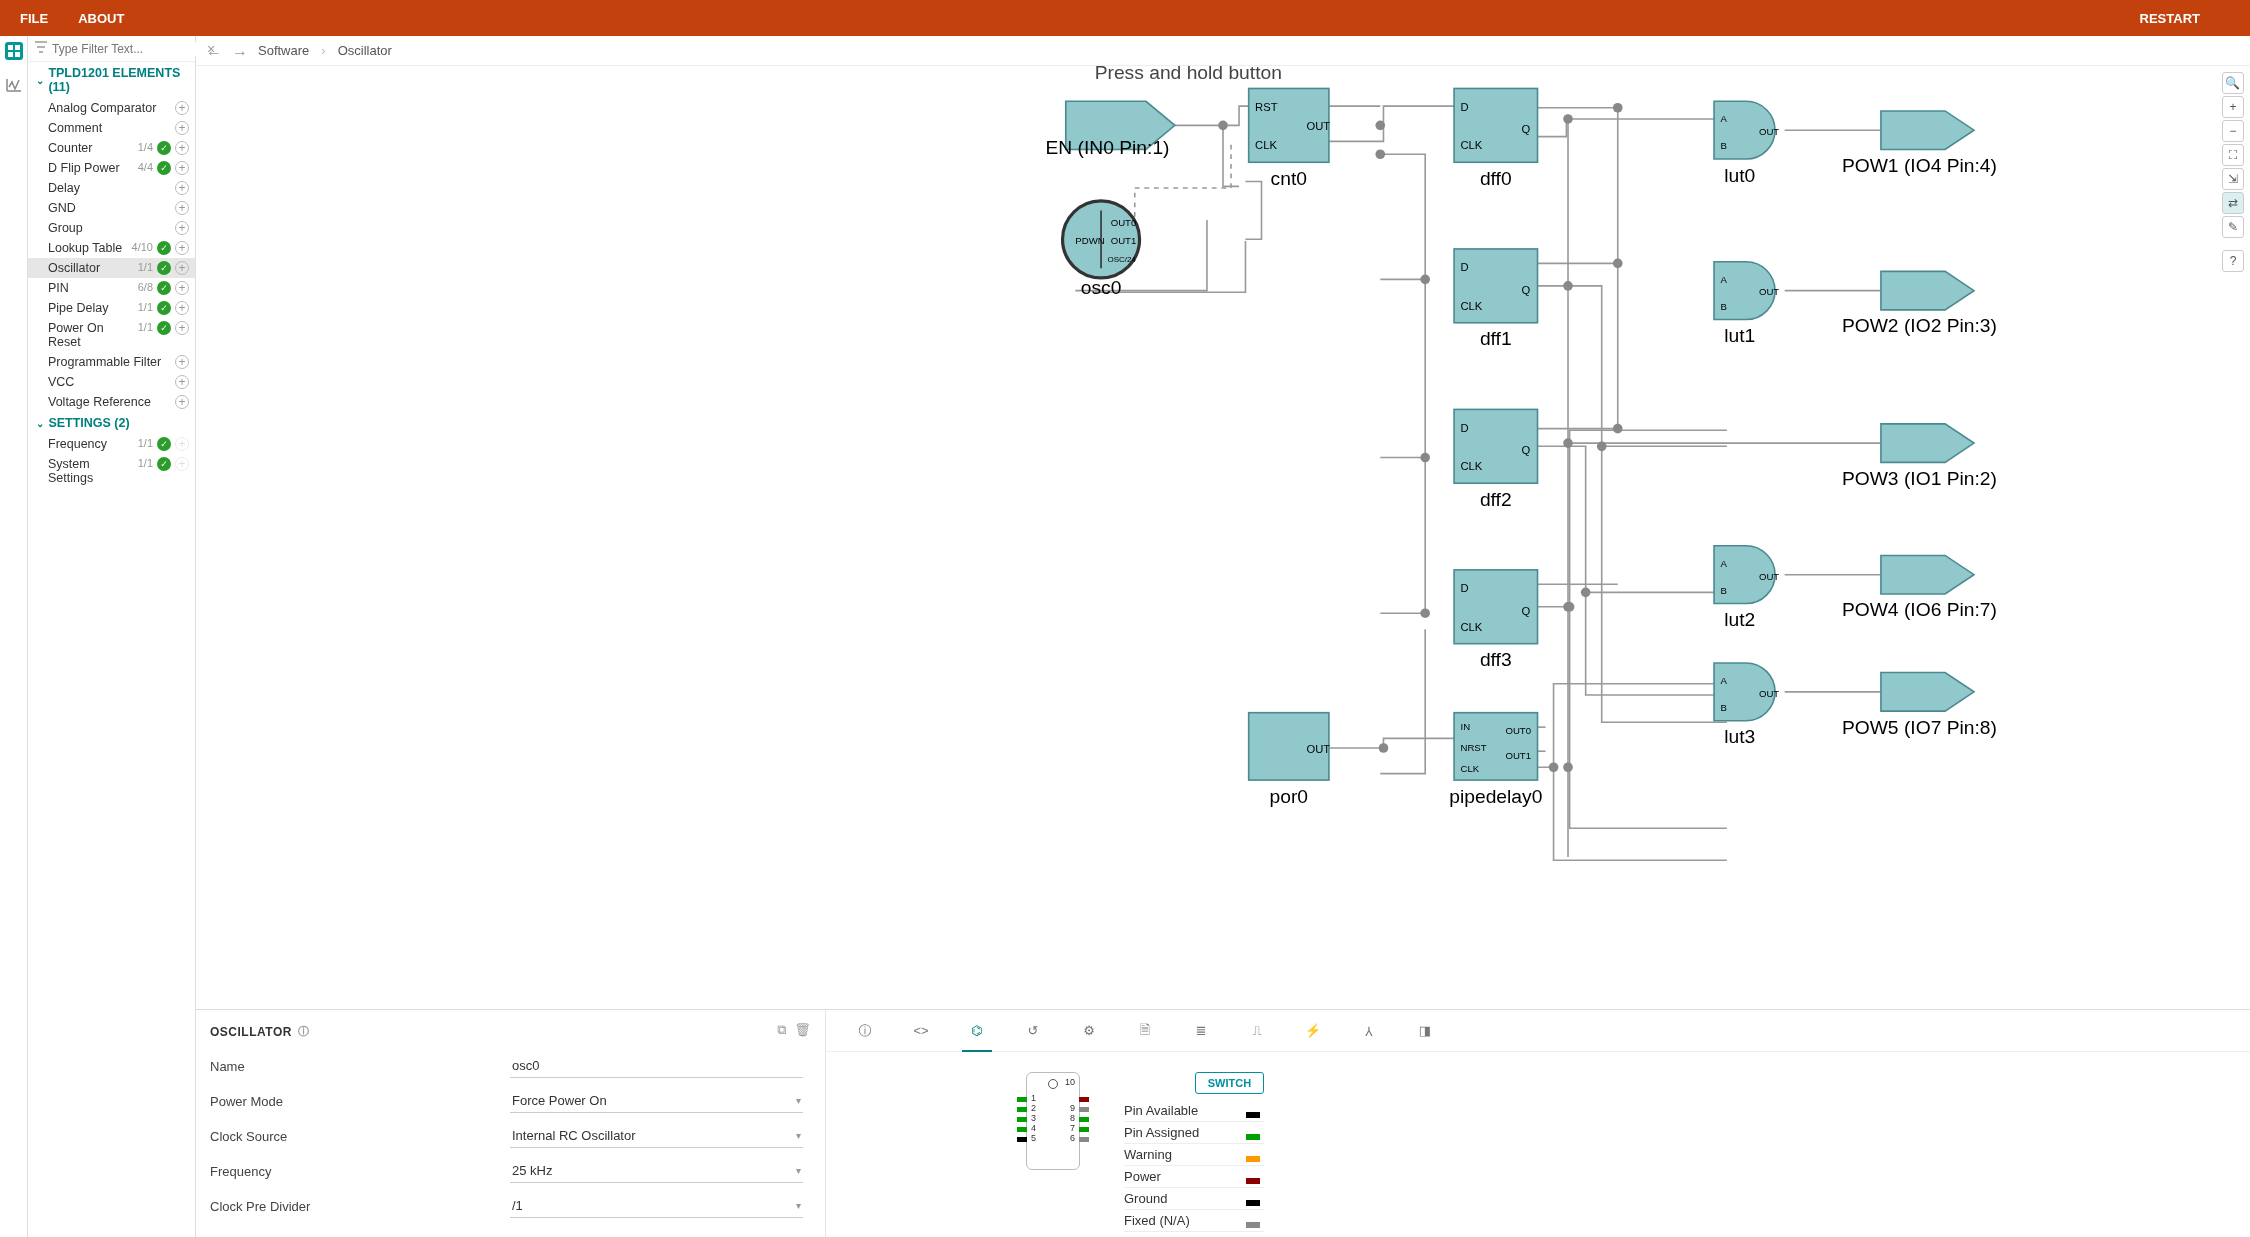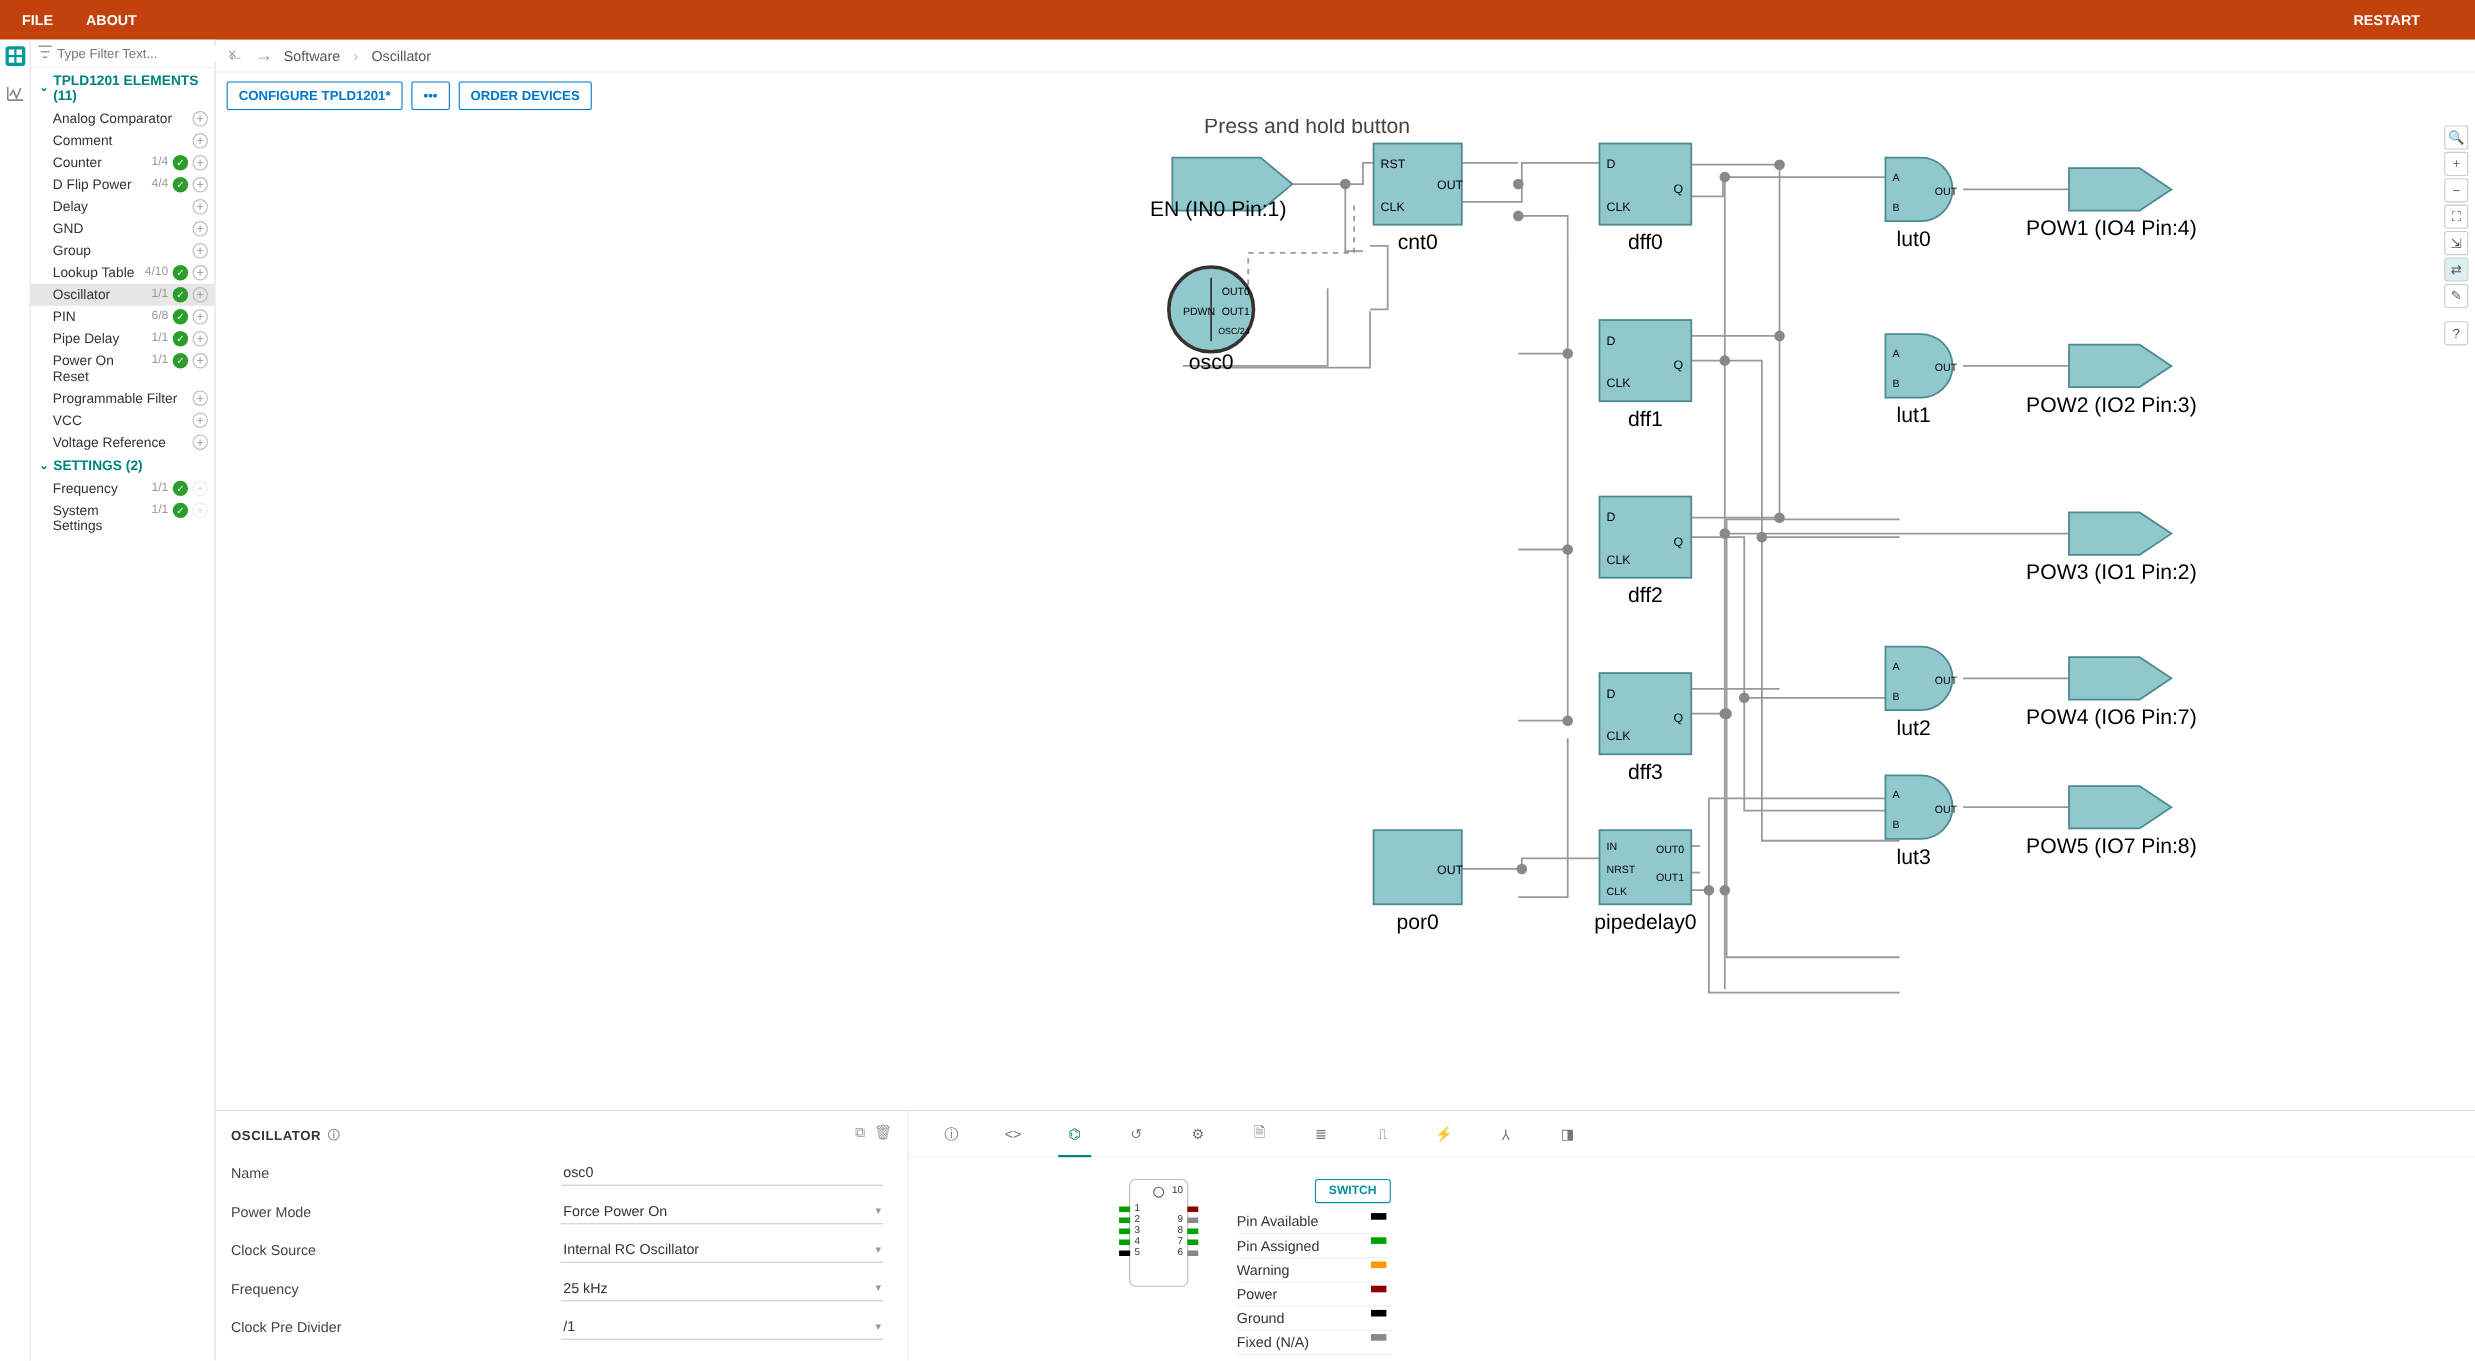--- a/index.html
+++ b/index.html
@@ -56,21 +56,21 @@
 .tabs-bar .tab-ic.active { color:#008080; position:relative;}
 .tabs-bar .tab-ic.active::after { content:""; position:absolute; bottom:-12px; left:-6px; right:-6px; height:2px; background:#008080;}
 .tabs-content { flex:1; display:flex; gap:40px; padding:20px 30px; overflow:auto;}
 .chip-preview { width:58px; }
 .chip-box { border:1px solid #bbb; border-radius:6px; width:54px; height:98px; position:relative; background:#fff;}
 .chip-dot { position:absolute; top:6px; left:50%; transform:translateX(-50%); width:10px;height:10px;border:1px solid #555;border-radius:50%;}
 .pin { position:absolute; width:10px; height:5px;}
 .pin.green{background:#00a000;} .pin.gray{background:#888;} .pin.dred{background:#8b0000;} .pin.black{background:#000;}
 .pin-num { position:absolute; font-size:9px; color:#333;}
 .legend { display:flex; flex-direction:column; gap:6px; font-size:13px;}
-.legend-row { display:flex; align-items:flex-start; gap:12px; border-bottom:1px solid #eee; padding:3px 0;}
+.legend-row { display:flex; align-items:flex-end; gap:12px; border-bottom:1px solid #eee; padding:3px 0;}
 .legend-row .lname { width:110px;}
 .legend-row .swatch { width:14px; height:6px;}
 .switch-btn { border:1px solid #0090a0; color:#0090a0; background:#fff; padding:4px 12px; font-size:11px; font-weight:600; border-radius:3px; cursor:pointer; align-self:flex-start; margin-left:auto;}
 svg text { font-family: Arial, sans-serif; }
 </style>
 </head>
 <body>
 
 <div class="app">
   <div class="topbar">
@@ -209,25 +209,20 @@
       </div>
     </div>
 
     <div class="main">
       <div class="main-hdr">
         <span class="navbtn">←</span>
         <span class="navbtn">→</span>
         <span>Software</span>
         <span class="bc-sep">›</span>
         <span>Oscillator</span>
-      </div>
-      <div class="main-actions">
-        <button class="btn-outline">CONFIGURE TPLD1201*</button>
-        <button class="btn-outline gray">•••</button>
-        <button class="btn-outline">ORDER DEVICES</button>
       </div>
 
       <div class="canvas-wrap">
         <svg class="canvas" viewBox="0 0 1280 520" preserveAspectRatio="xMidYMin meet">
 
           <g stroke="#999" stroke-width="1" fill="none">
             <path d="M610 37 h40 v-12 h88"></path>
             <path d="M640 37 v38 h10"></path>
             <path d="M700 37 v10 h40 v-22 h44"></path>
             <path d="M836 26 h50 v97 h-50 M886 26 v200 h-52 M886 123 h-52 M886 323 h-52"></path>

